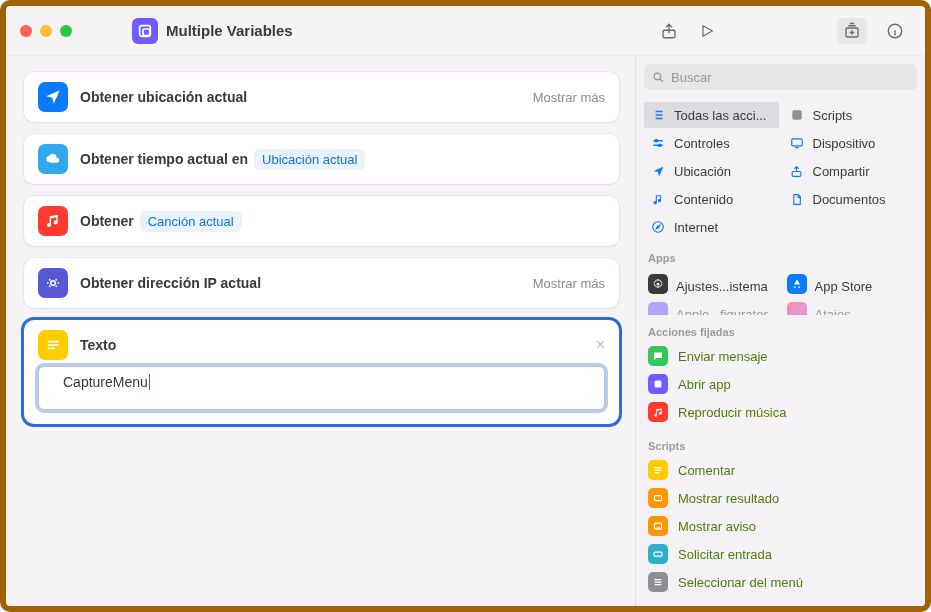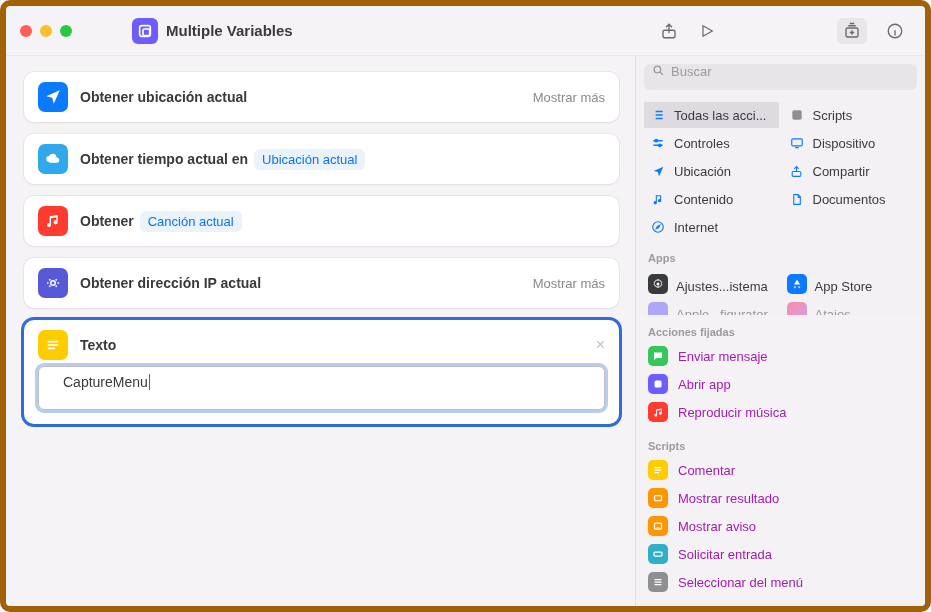--- a/index.html
+++ b/index.html
@@ -26,32 +26,32 @@
 .aicon svg{display:block}
 .atext{font-size:14px;font-weight:600;color:#3a3a3c;display:flex;align-items:center;flex-wrap:wrap;gap:6px}
 .token{background:#eaf2fb;color:#0f73e6;font-weight:500;border-radius:6px;padding:3px 8px;font-size:13px}
 .more{margin-left:auto;font-size:13px;color:#8a898d;cursor:pointer}
 .action.selected{box-shadow:0 0 0 3px #2f6cd6}
 .input-wrap{padding:0 14px 14px 14px}
 .textbox{border:1px solid #c0c0c4;border-radius:6px;min-height:44px;padding:7px 24px;font-size:14px;color:#3a3a3c;outline:none;box-shadow:0 0 0 3px rgba(47,108,214,.35);background:#fff}
 .caret{display:inline-block;width:1px;height:16px;background:#2f6cd6;vertical-align:text-bottom;margin-left:1px}
 .close-x{margin-left:auto;color:#c2c1c5;font-size:16px;cursor:pointer;font-weight:300}
 .sidebar{width:290px;border-left:1px solid #e1dee1;background:#f4f1f4;display:flex;flex-direction:column;position:relative;overflow:hidden}
-.search{margin:8px;height:26px;background:#e8e5e8;border-radius:6px;display:flex;padding:0 8px;color:#9b9a9e;gap:6px;font-size:13px}
+.search{margin:8px;height:26px;background:#e8e5e8;border-radius:6px;display:flex;align-items:center;padding:0 8px;color:#9b9a9e;gap:6px;font-size:13px}
 .catgrid{display:grid;grid-template-columns:1fr 1fr;gap:2px 4px;padding:4px 8px}
 .cat{display:flex;align-items:center;gap:8px;height:26px;padding:0 6px;border-radius:1px;font-size:13px;color:#3a3a3c;cursor:pointer;white-space:nowrap;overflow:hidden;text-overflow:ellipsis}
 .cat.selected{background:#dedbe0}
 .cat .ci{width:16px;height:16px;display:flex;align-items:center;justify-content:center;flex:0 0 16px}
 .section-h{font-size:11px;font-weight:600;color:#9b9a9e;padding:8px 12px 4px}
 .appgrid{display:grid;grid-template-columns:1fr 1fr;gap:2px 4px;padding:0 8px}
 .app{display:flex;align-items:flex-end;gap:8px;height:26px;padding:0 4px;border-radius:5px;font-size:13px;color:#3a3a3c;white-space:nowrap;overflow:hidden;text-overflow:ellipsis;cursor:pointer}
 .appicon{width:20px;height:20px;border-radius:5px;flex:0 0 20px;display:flex;align-items:center;justify-content:center;color:#fff}
 .overlay{position:absolute;left:0;right:0;bottom:4px;background:rgba(244,241,244,.96);border-top:1px solid #f4f1f4;padding-top:2px}
 .list{padding:0 6px 6px}
-.li{display:flex;align-items:center;gap:10px;height:28px;padding:0 6px;border-radius:5px;font-size:13px;color:#a21caf;cursor:pointer}
+.li{display:flex;align-items:center;gap:10px;height:28px;padding:0 6px;border-radius:5px;font-size:13px;color:#4d7c0f;cursor:pointer}
 .smicon{width:20px;height:20px;border-radius:5px;display:flex;align-items:center;justify-content:center;color:#fff;flex:0 0 20px}
 .section-h.ov{background:rgba(244,241,244,.96)}
 
 .bg-blue{background:#0a7aff}
 .bg-cyan{background:#2fa9eb}
 .bg-red{background:#ff3b30}
 .bg-indigo{background:#5759d6}
 .bg-text{background:#ffcc00}
 .bg-green{background:#34c759}
 .bg-purple{background:#6d5cff}

